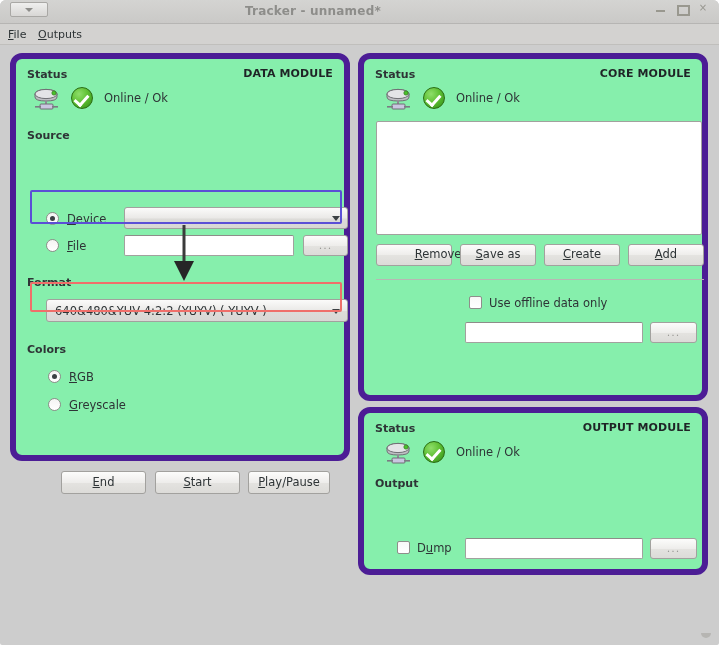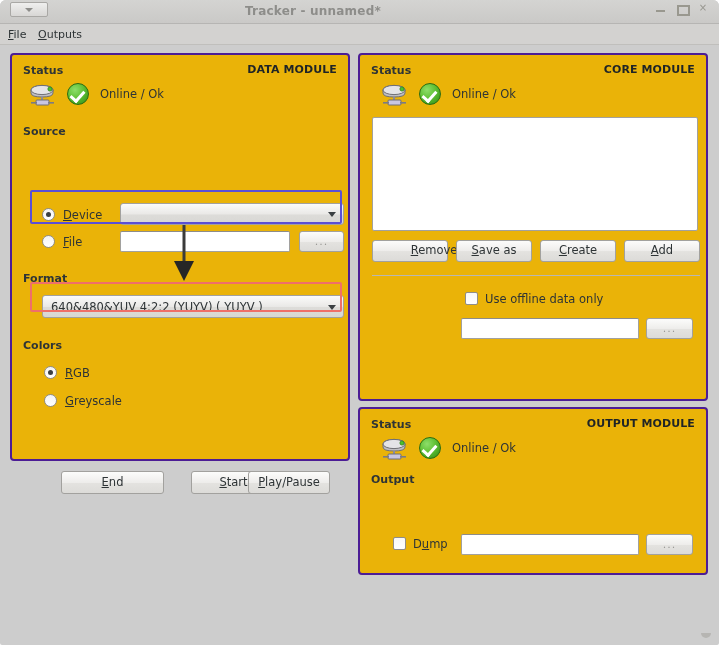--- a/index.html
+++ b/index.html
@@ -103,23 +103,23 @@
   
   #client {
     position: absolute;
     left: 3px; top: 45px;
     width: 713px; height: 597px;
     background: #cdcdcd;
   }
 
   .panel {
     position: absolute;
-    background: #eab308;
-    border: 2px solid #4c1d95;
-    border-radius: 4px;
+    background: #86efac;
+    border: 6px solid #4c1d95;
+    border-radius: 12px;
   }
   #panel-data  { left: 7px;   top: 8px;  width: 340px; height: 408px; }
   #panel-core  { left: 355px; top: 8px;  width: 350px; height: 348px; }
   #panel-output{ left: 355px; top: 362px;width: 350px; height: 168px; }
 
   .module-title {
     position: absolute;
     right: 11px; top: 8px;
     font-size: 11px;
     font-weight: bold;
@@ -370,24 +370,24 @@
       <div class="radio-label" style="left:53px; top:311px;">
         <u>R</u><span>GB</span>
       </div>
 
       <div class="radio" style="left:32px; top:339px;"></div>
       <div class="radio-label" style="left:53px; top:339px;">
         <u>G</u><span>reyscale</span>
       </div>
     </div>
 
-    <div class="button" style="left:58px; top:426px; width:103px; height:23px;">
+    <div class="button" style="left:58px; top:426px; width:85px; height:23px;">
       <span><u>E</u><span>nd</span></span>
     </div>
-    <div class="button" style="left:152px; top:426px; width:85px; height:23px;margin-left:36px;">
+    <div class="button" style="left:152px; top:426px; width:85px; height:23px;">
       <span><u>S</u><span>tart</span></span>
     </div>
     <div class="button" style="left:245px; top:426px; width:82px; height:23px;">
       <span><u>P</u><span>lay/Pause</span></span>
     </div>
 
     <div class="panel" id="panel-core">
 
       <div class="section-label" style="left:11px; top:9px;">Status</div>
       <div class="module-title">CORE MODULE</div>

